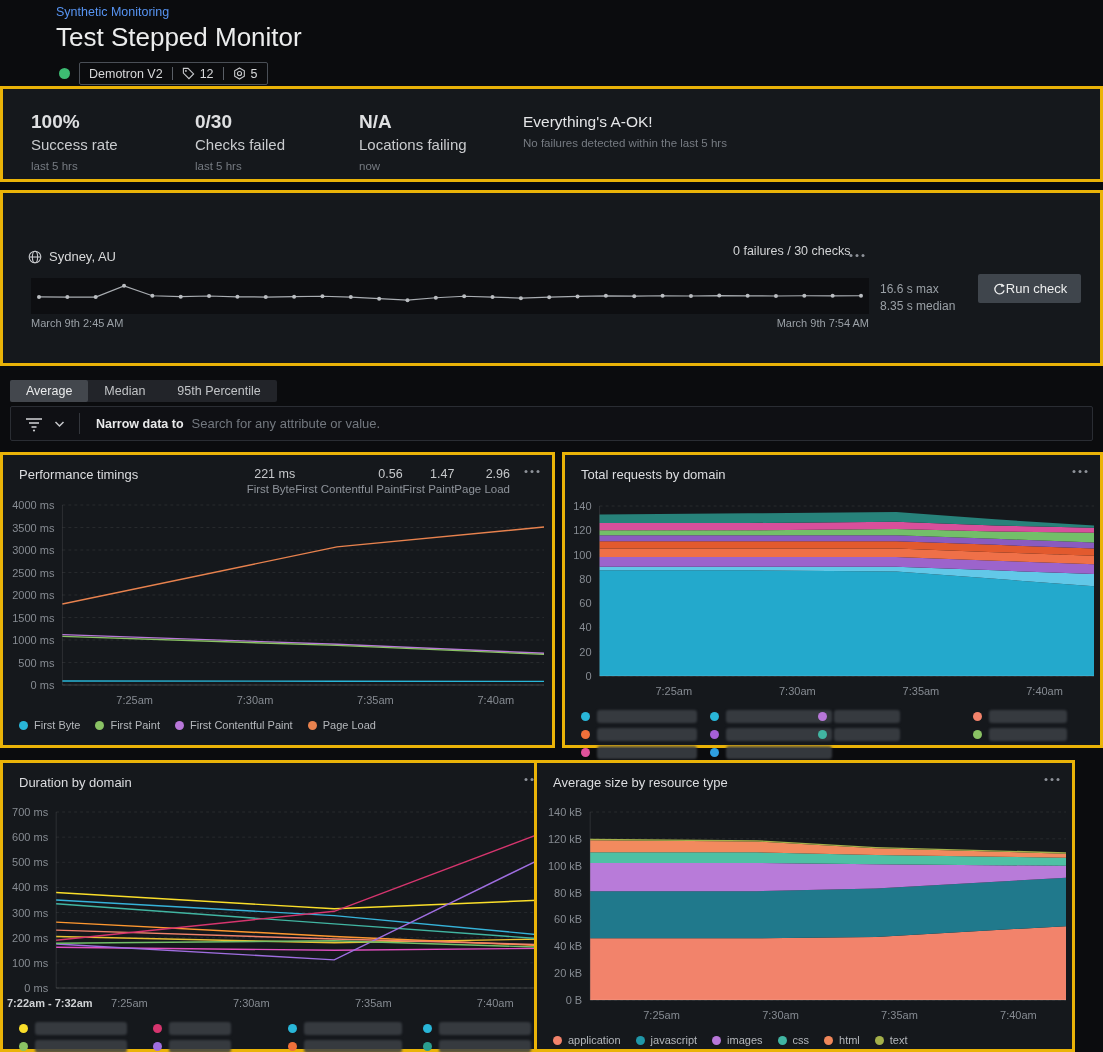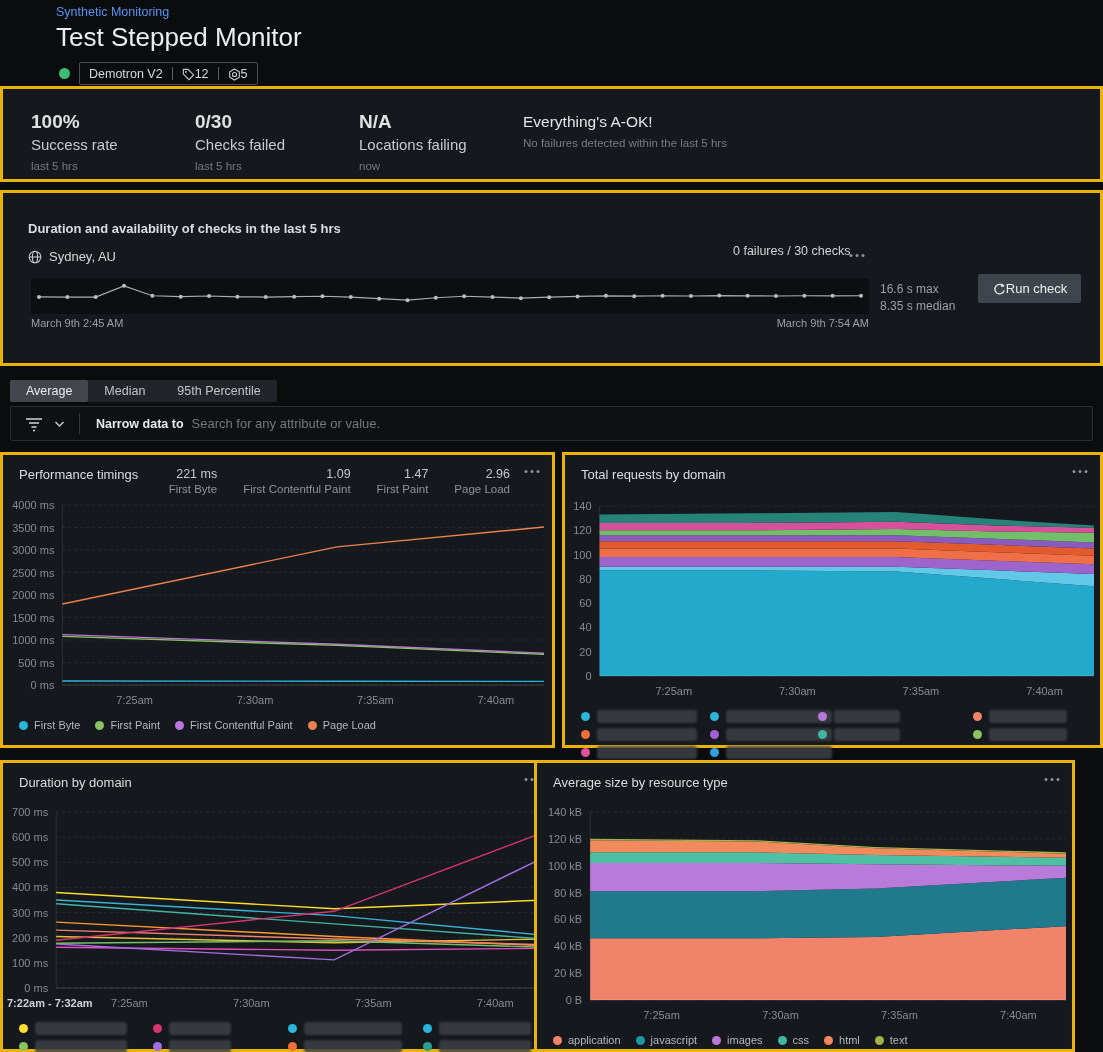--- a/index.html
+++ b/index.html
@@ -13,21 +13,21 @@
 
   
   .header { position:absolute; top:0; left:0; width:1103px; height:80px; padding:5px 8px;margin-left:48px; }
   .breadcrumb { font-size:12.5px; color:#5794f2; cursor:pointer; }
   .page-title { font-size:26px; font-weight:normal; color:#eceded; margin-top:3px; }
   .badge-row { display:flex; align-items:center; gap:9px; margin-top:9px; margin-left:3px; }
   .status-dot { width:11px; height:11px; border-radius:50%; background:#3dbb72; }
   .meta-badge { display:flex; align-items:center; gap:9px; border:1px solid #4a4f56; border-radius:2px;
     padding:3px 9px; font-size:12.5px; color:#d8d9da; height:23px; cursor:pointer;}
   .badge-sep { width:1px; height:13px; background:#5a5f66; }
-  .badge-item { display:flex; align-items:flex-end; }
+  .badge-item { display:flex; align-items:flex-start; gap:5px; }
   .icon svg { display:block; }
 
   
   .stats-panel { position:absolute; top:86px; left:0; width:1103px; height:96px; display:flex; padding:22px 28px 0 28px; }
   .stat-col { width:164px; }
   .stat-col.message { width:auto; padding-top:2px; }
   .stat-value { font-size:19px; font-weight:bold; color:#dfe0e2; }
   .stat-label { font-size:15px; color:#c9cbce; margin-top:3px; }
   .stat-sub { font-size:11.5px; color:#767b82; margin-top:7px; }
   .stat-message-value { font-size:15.5px; color:#e4e5e7; }
@@ -60,21 +60,21 @@
   .fb-input::placeholder { color:#73787f; }
 
   
   .chart-panel { position:absolute; }
   #panel-perf { left:0;   top:452px; width:555px; height:296px; }
   #panel-req  { left:562px; top:452px; width:541px; height:296px; }
   #panel-dur  { left:0;   top:760px; width:555px; height:292px; }
   #panel-size { left:534px; top:760px; width:541px; height:292px; }
   .panel-head { display:flex; align-items:flex-start; padding:12px 12px 0 16px; }
   .panel-title { font-size:13px; font-weight:normal; color:#dcdde0; }
-  .head-stats { display:flex; gap:26px; margin-left:auto; margin-right:14px; }
+  .head-stats { display:flex; margin-left:auto; margin-right:14px; }
   .head-stat { text-align:right; }
   .head-stat .hs-value { font-size:12.5px; color:#c6c8cb; }
   .head-stat .hs-label { font-size:11.5px; color:#8e939a; margin-top:2px; }
   .panel-kebab { margin-left:auto; cursor:pointer; padding-top:2px; }
   .panel-kebab.inline { margin-left:0; }
   .chart { position:relative; }
   #panel-perf .chart { height:216px; margin:2px 6px 0 2px; }
   #panel-req  .chart { height:206px; margin:16px 4px 0 2px; }
   #panel-dur  .chart { height:212px; margin:14px 6px 0 2px; }
   #panel-size .chart { height:224px; margin:14px 4px 0 2px; }
@@ -137,21 +137,20 @@
       <div class="stat-label">Locations failing</div>
       <div class="stat-sub">now</div>
     </div>
     <div class="stat-col message">
       <div class="stat-message-value">Everything's A-OK!</div>
       <div class="stat-message-sub">No failures detected within the last 5 hrs</div>
     </div>
   </div>
 
 <div class="duration-panel panel-bg">
-  <div class="dp-title">Duration and availability of checks in the last 5 hrs</div>
   <div class="dp-location">
     <span class="icon">
       <svg width="14" height="14" viewBox="0 0 14 14">
           <circle cx="7" cy="7" r="5.8" fill="none" stroke="#c7c9cc" stroke-width="1.1"></circle>
           <ellipse cx="7" cy="7" rx="2.6" ry="5.8" fill="none" stroke="#c7c9cc" stroke-width="1.1"></ellipse>
           <line x1="1.2" y1="7" x2="12.8" y2="7" stroke="#c7c9cc" stroke-width="1.1"></line>
         </svg>
     </span>
     <span>Sydney, AU</span>
   </div>
@@ -244,21 +243,21 @@
 
 <div class="chart-panel panel-bg" id="panel-perf">
   <div class="panel-head">
     <span class="panel-title">Performance timings</span>
     <div class="head-stats" id="perf-head-stats">
         <div class="head-stat">
           <div class="hs-value">221 ms</div>
           <div class="hs-label">First Byte</div>
         </div>
         <div class="head-stat">
-          <div class="hs-value">1.09</div>
+          <div class="hs-value">0.56</div>
           <div class="hs-label">First Contentful Paint</div>
         </div>
         <div class="head-stat">
           <div class="hs-value">1.47</div>
           <div class="hs-label">First Paint</div>
         </div>
         <div class="head-stat">
           <div class="hs-value">2.96</div>
           <div class="hs-label">Page Load</div>
         </div>

